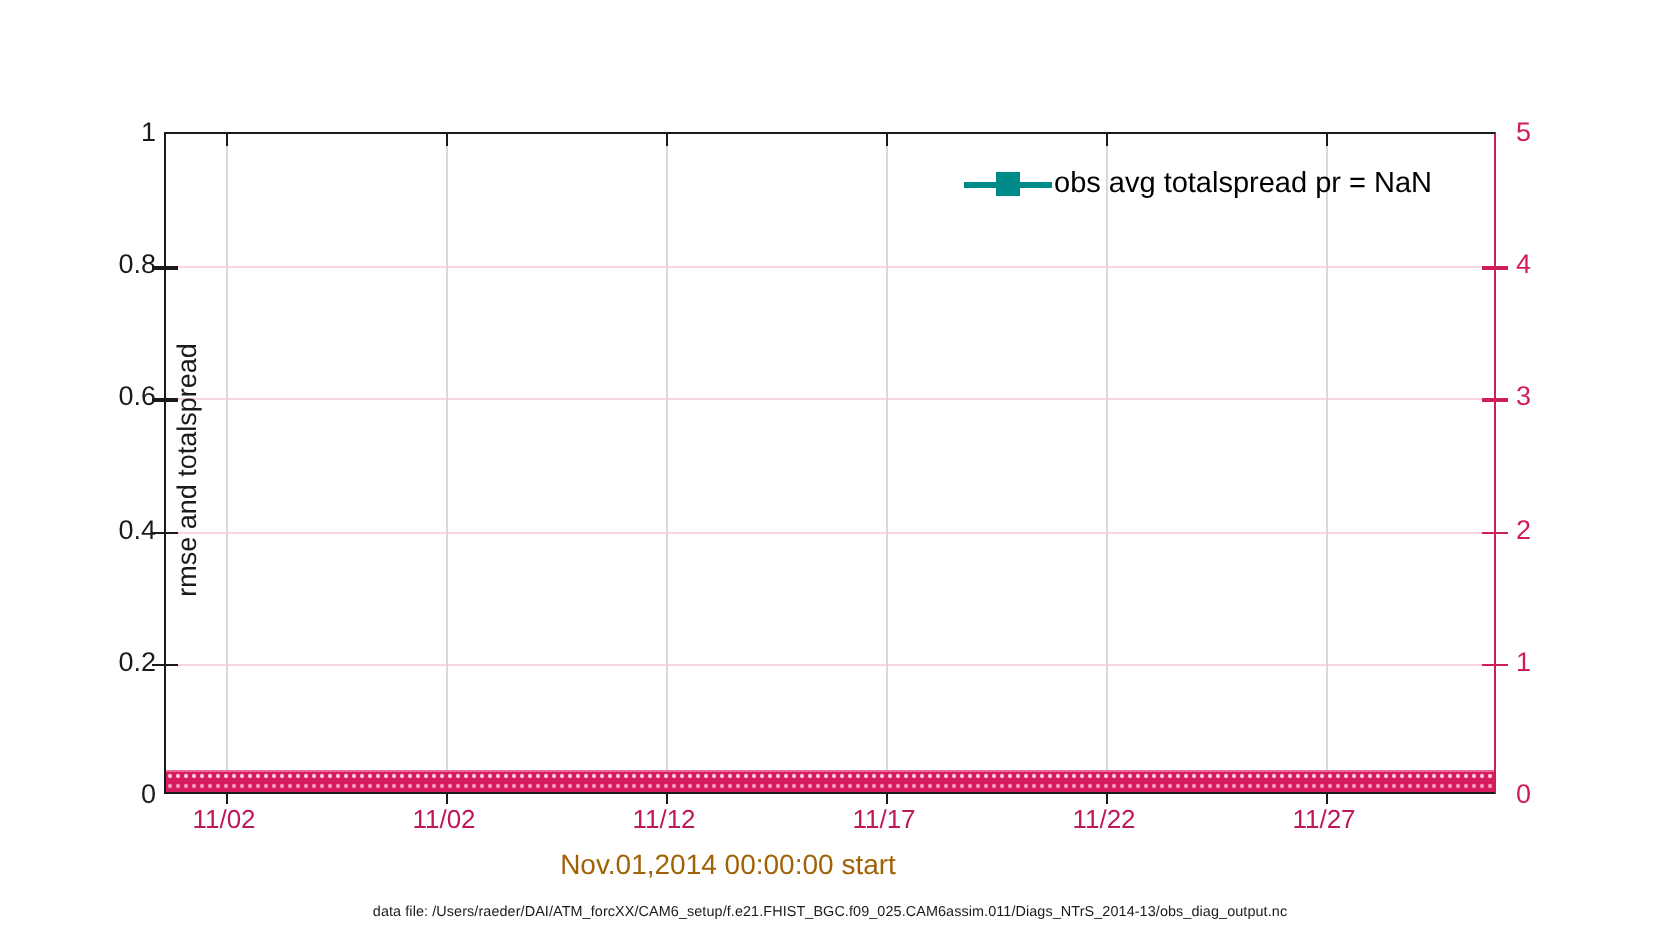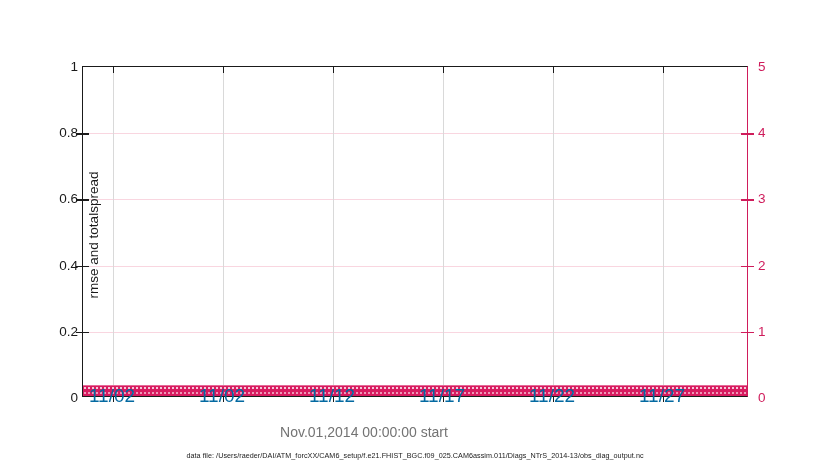--- a/index.html
+++ b/index.html
@@ -126,23 +126,23 @@
     position: absolute;
     left: 758px;
     text-align: left;
     font-size: 13.5px;
     color: #cf1c5b;
     transform: translateY(-50%);
     white-space: nowrap;
   }
   .xlabel-tick {
     position: absolute;
-    top: 385px;
-    font-size: 19px;
-    color: #0369a1;
+    top: 402px;
+    font-size: 13px;
+    color: #be185d;
     transform: translateX(-50%);
     white-space: nowrap;
   }
 
   
   #ylabel-left-title {
     position: absolute;
     left: 30px;
     top: 50%;
     transform: translateY(-50%) rotate(-90deg);
@@ -151,21 +151,21 @@
     color: #1a1a1a;
     white-space: nowrap;
   }
   #xlabel-title {
     position: absolute;
     left: 0;
     top: 424px;
     width: 728px;
     text-align: center;
     font-size: 14px;
-    color: #737373;
+    color: #a16207;
   }
 
   
   #obs-band {
     position: absolute;
     left: 0px;
     bottom: 0px;
     width: 100%;
     height: 11px;
     overflow: hidden;
@@ -311,20 +311,27 @@
   <div class="tick-bottom" style="left:470px;"></div>
   <div class="tick-bottom" style="left:580px;"></div>
 
   <div id="obs-band">
     <div id="obs-band-fill"></div>
     <div id="obs-band-texture"></div>
     <div id="obs-band-edge-top"></div>
   </div>
 
   <div id="legend" style="position:absolute; left:399px; top:14px; width:260px;">
+    <div class="legend-row">
+      <span class="legend-sample">
+        <span class="legend-line" style="background:#008b8b;"></span>
+        <span class="legend-marker-square" style="background:#008b8b;"></span>
+      </span>
+      <span class="legend-text">obs avg totalspread pr = NaN</span>
+    </div>
   </div>
 </div>
 
 <div class="ylabel-left" style="top:66px;">1</div>
 <div class="ylabel-left" style="top:132px;">0.8</div>
 <div class="ylabel-left" style="top:198px;">0.6</div>
 <div class="ylabel-left" style="top:265px;">0.4</div>
 <div class="ylabel-left" style="top:331px;">0.2</div>
 <div class="ylabel-left" style="top:397px;">0</div>
 

